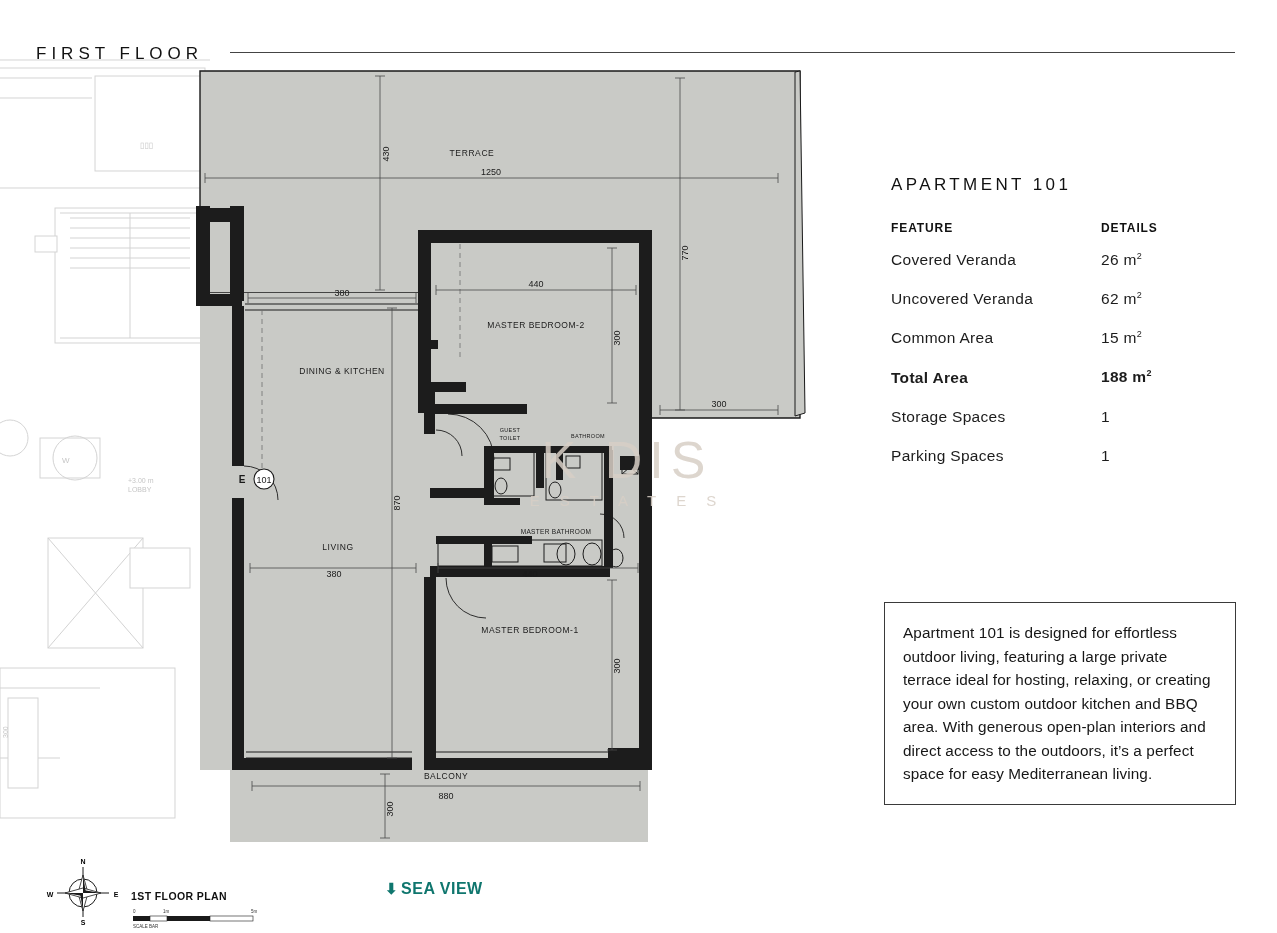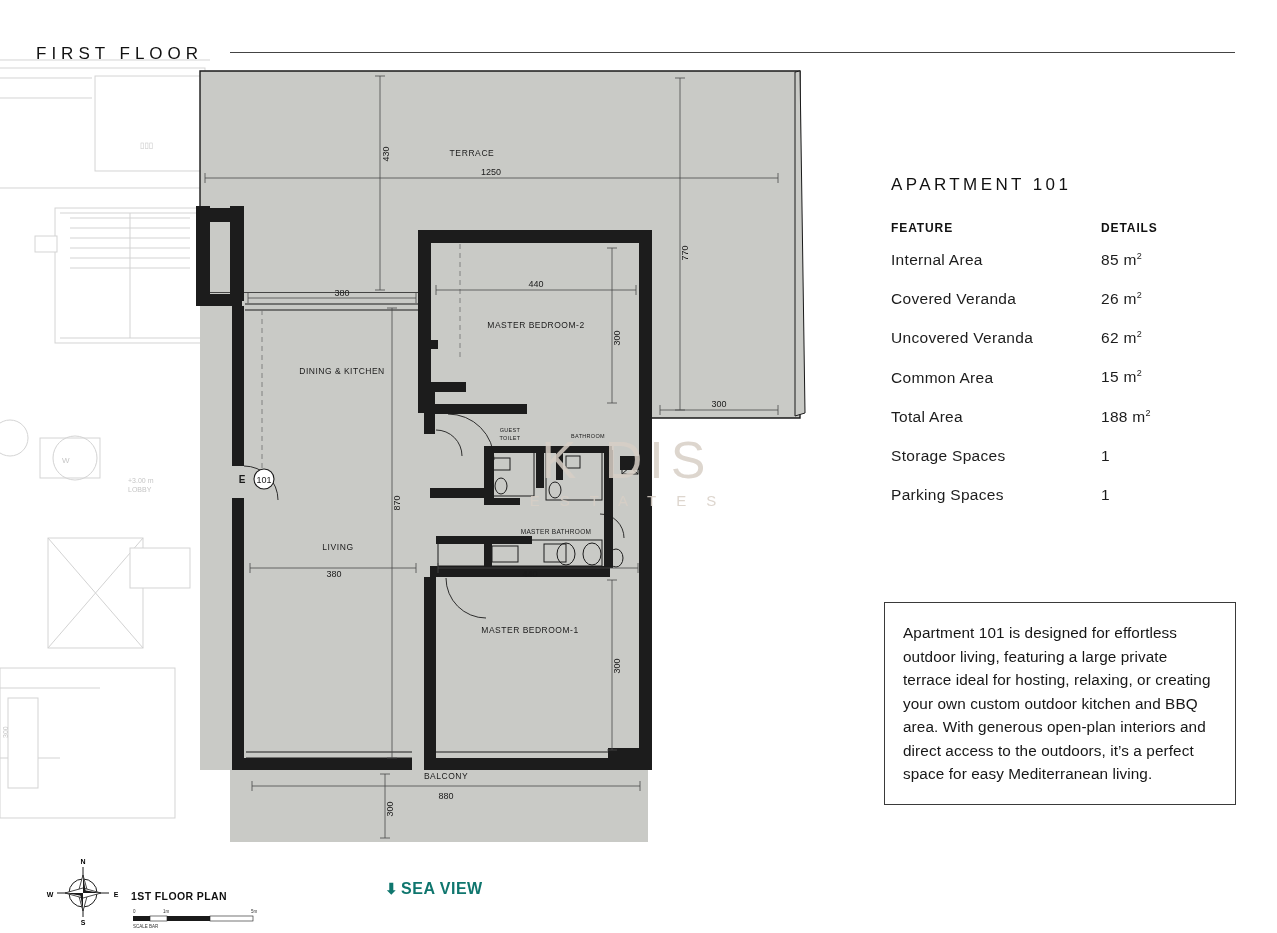--- a/index.html
+++ b/index.html
@@ -83,21 +83,21 @@
   }
   table.spec th.det { padding-left: 18px; width: 150px;}
   table.spec td {
     font-size: 15.5px;
     font-weight: 400;
     padding: 0 0 21px 0;
     color: #1c1c1c;
     letter-spacing: 0.3px;
   }
   table.spec td.val { padding-left: 18px; }
-  table.spec tr.total td { font-weight: normal; margin-top: 32px; }
+  table.spec tr.total td { font-weight: bold; margin-top: 32px; }
   sup { font-size: 9px; vertical-align: super; }
 
   
   #desc-box {
     position: absolute;
     left: 884px;
     top: 602px;
     width: 352px;
     border: 1px solid #3a3a3a;
     padding: 18px 20px 18px 18px;
@@ -380,24 +380,20 @@
   <div id="apt-title">APARTMENT 101</div>
   <table class="spec">
     <thead>
       <tr>
         <th>FEATURE</th>
         <th class="det">DETAILS</th>
       </tr>
     </thead>
     <tbody>
       <tr>
-        <td>Internal Area</td>
-        <td class="val"><span>85 m</span><sup>2</sup></td>
-      </tr>
-      <tr>
         <td>Covered Veranda</td>
         <td class="val"><span>26 m</span><sup>2</sup></td>
       </tr>
       <tr>
         <td>Uncovered Veranda</td>
         <td class="val"><span>62 m</span><sup>2</sup></td>
       </tr>
       <tr>
         <td>Common Area</td>
         <td class="val"><span>15 m</span><sup>2</sup></td>

